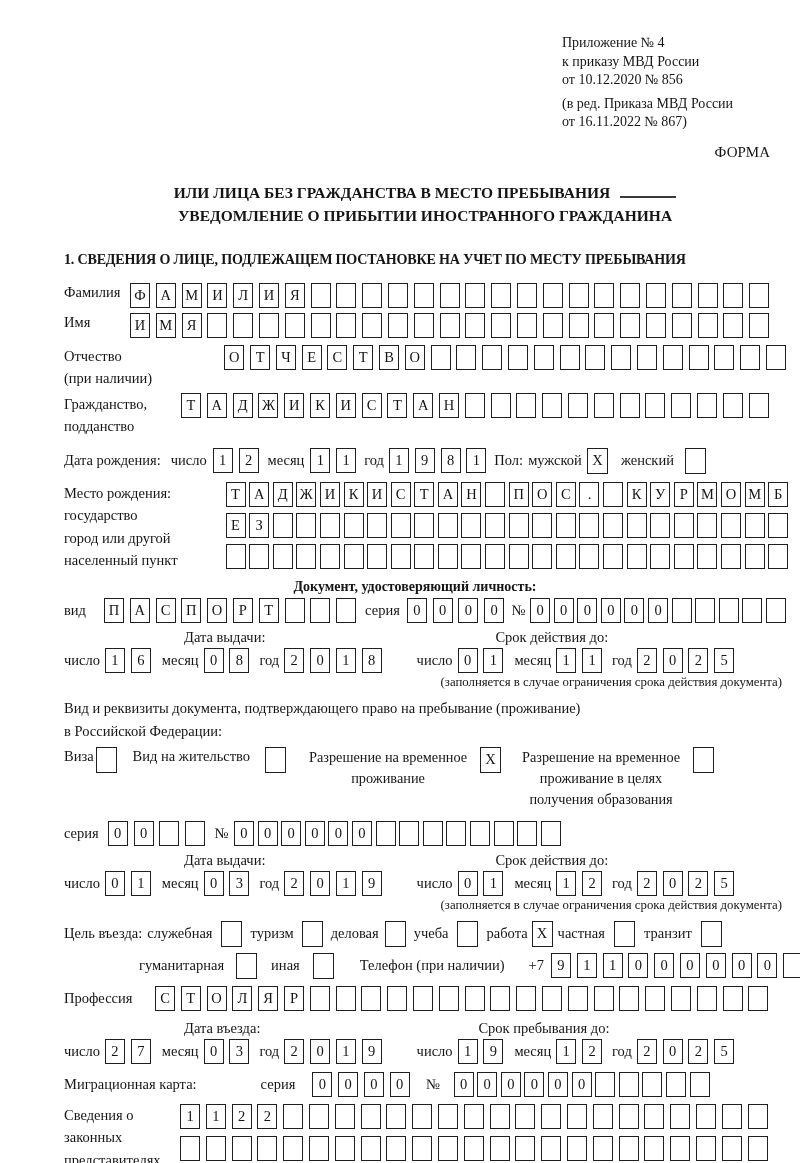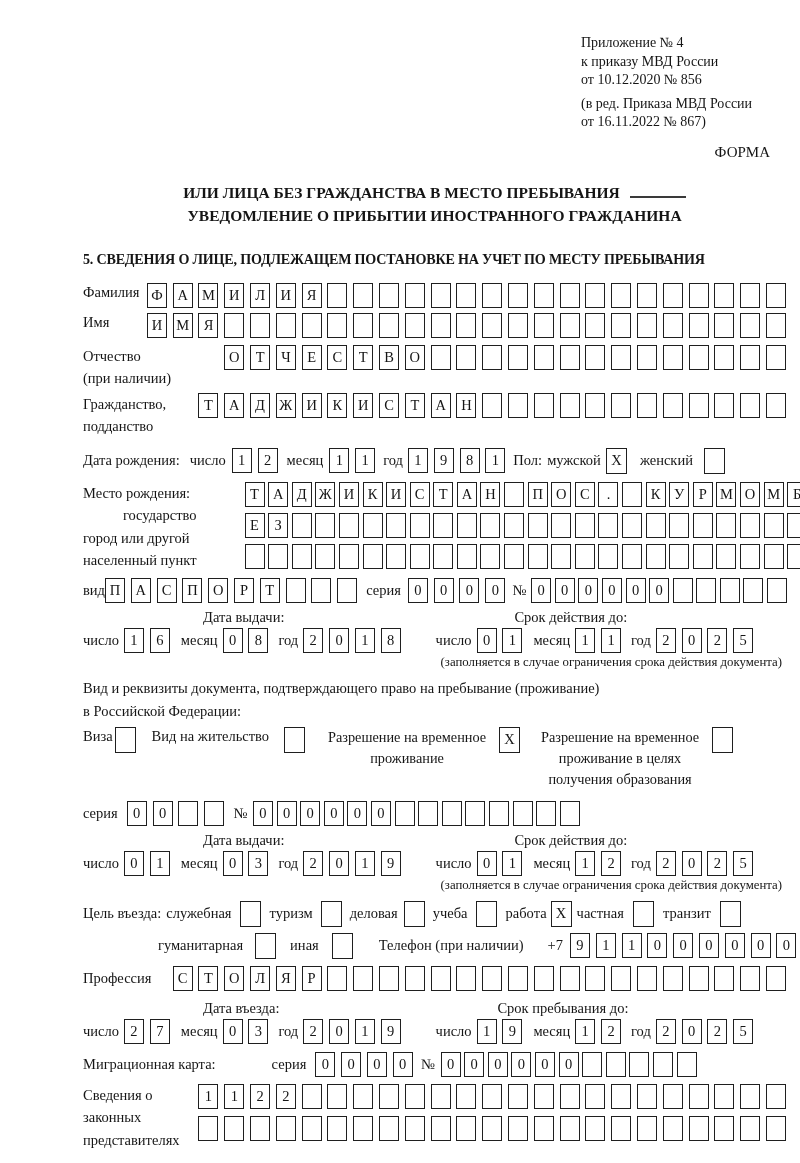--- a/index.html
+++ b/index.html
@@ -1,20 +1,20 @@
 <!DOCTYPE html>
 <html><head>
 <meta charset="utf-8">
 <style>
   html,body { margin:0; padding:0; background:#ffffff; }
   .page {
     position:relative; width:800px; height:1163px; overflow:hidden;
     background:#ffffff; color:#151515;
     font-family:"Liberation Serif","DejaVu Serif",serif;
-    box-sizing:border-box; padding:34px 14px 0 83px;
+    box-sizing:border-box; padding:34px 14px 0 64px;
     font-size:14.5px;
   }
   .annex { margin-left:498px; font-size:14px; line-height:18.5px; white-space:nowrap; }
   .annex .ed { margin-top:0; }
   .annex .ed-first { margin-top:5px; }
   .forma { margin-top:12px; text-align:right; padding-right:16px; font-weight:normal; font-size:15px; }
   .title { margin-top:20px; text-align:center; font-weight:bold; font-size:15.5px; line-height:23px; white-space:nowrap; }
   .title-underline { display:inline-block; width:56px; border-bottom:2.4px solid #3a3a3a; height:14px; margin-left:10px; }
   .sect { margin-top:24px; font-weight:bold; font-size:14.1px; letter-spacing:-0.2px; white-space:nowrap; }
 
@@ -52,21 +52,21 @@
   .r-datelbl { margin-top:5px; }
   .r-datenum { margin-top:1px; }
   .r-note { margin-top:1px; text-align:right; padding-right:4px; }
   .r-intro1 { margin-top:9px; }
   .r-intro2 { margin-top:4px; }
   .r-visa { margin-top:6px; }
   .r-ser2 { margin-top:11px; align-items:center; }
   .r-purpose { margin-top:8px; align-items:center; }
   .r-purpose2 { margin-top:6px; align-items:center; }
   .r-prof { margin-top:7px; align-items:center; }
-  .r-mig { margin-top:8px; align-items:center; }
+  .r-mig { margin-top:8px; align-items:center;gap:8px; }
   .r-repr { margin-top:7px; }
 </style>
 </head>
 <body>
 
 <div class="page">
 
   <div class="annex">
     <div>Приложение № 4</div>
     <div>к приказу МВД России</div>
@@ -75,21 +75,21 @@
     <div class="ed">от 16.11.2022 № 867)</div>
   </div>
 
   <div class="forma">ФОРМА</div>
 
   <div class="title">
     <div><span>ИЛИ ЛИЦА БЕЗ ГРАЖДАНСТВА В МЕСТО ПРЕБЫВАНИЯ</span><span class="title-underline"></span></div>
     <div>УВЕДОМЛЕНИЕ О ПРИБЫТИИ ИНОСТРАННОГО ГРАЖДАНИНА</div>
   </div>
 
-  <div class="sect">5. СВЕДЕНИЯ О ЛИЦЕ, ПОДЛЕЖАЩЕМ ПОСТАНОВКЕ НА УЧЕТ ПО МЕСТУ ПРЕБЫВАНИЯ</div>
+  <div class="sect">1. СВЕДЕНИЯ О ЛИЦЕ, ПОДЛЕЖАЩЕМ ПОСТАНОВКЕ НА УЧЕТ ПО МЕСТУ ПРЕБЫВАНИЯ</div>
 
   <div class="row r-surname">
     <span class="lbl" style="width:66px;">Фамилия</span>
     <span class="cells">
         <span class="cell">Ф</span>
         <span class="cell">А</span>
         <span class="cell">М</span>
         <span class="cell">И</span>
         <span class="cell">Л</span>
         <span class="cell">И</span>
@@ -231,21 +231,21 @@
     <span class="lbl" style="margin-left:8px;">Пол:</span>
     <span class="lbl" style="margin-left:5px;">мужской</span>
     <span class="cb" style="margin-left:5px;">X</span>
     <span class="lbl" style="margin-left:13px;">женский</span>
     <span class="cb" style="margin-left:11px;"></span>
   </div>
 
   <div class="row r-bplace">
     <span class="lbl lblcol" style="width:136px;">
       <span style="display:block;">Место рождения:</span>
-      <span style="display:block;text-align:right;">государство</span>
+      <span style="display:block;">государство</span>
       <span style="display:block;">город или другой</span>
       <span style="display:block;">населенный пункт</span>
     </span>
     <span class="vgap6">
       <span class="cells tight">
           <span class="cell">Т</span>
           <span class="cell">А</span>
           <span class="cell">Д</span>
           <span class="cell">Ж</span>
           <span class="cell">И</span>
@@ -317,20 +317,21 @@
           <span class="cell"></span>
           <span class="cell"></span>
           <span class="cell"></span>
           <span class="cell"></span>
           <span class="cell"></span>
           <span class="cell"></span>
         </span>
     </span>
   </div>
 
+  <div class="doc-head">Документ, удостоверяющий личность:</div>
 
   <div class="row r-vid">
     <span class="lbl" style="width:44px;">вид</span>
     <span class="cells">
         <span class="cell">П</span>
         <span class="cell">А</span>
         <span class="cell">С</span>
         <span class="cell">П</span>
         <span class="cell">О</span>
         <span class="cell">Р</span>

